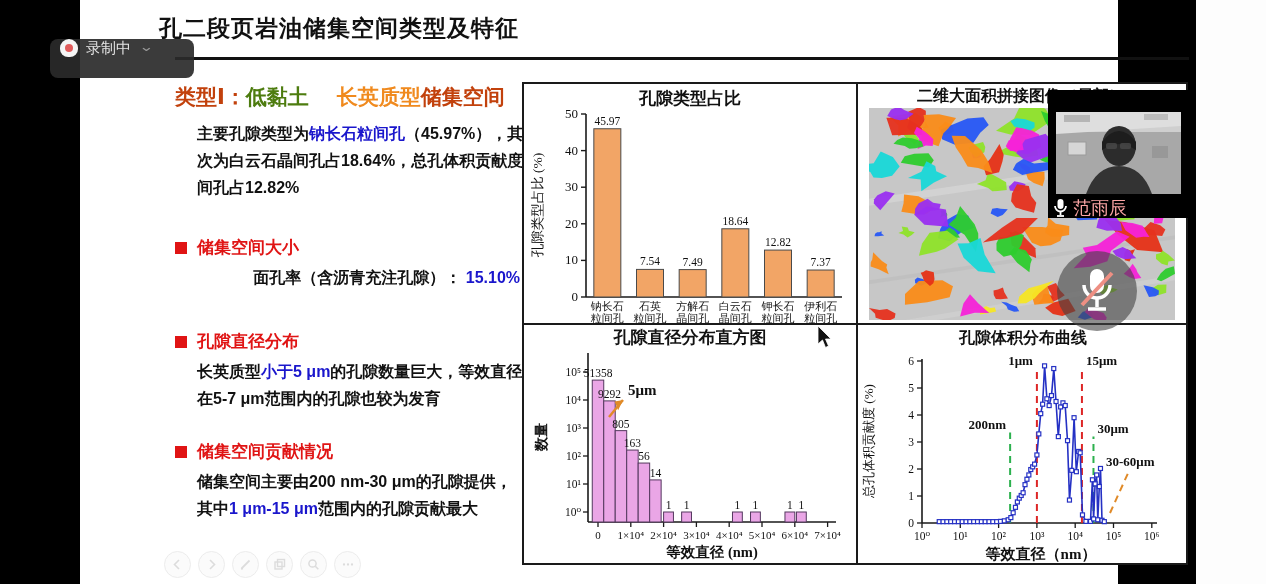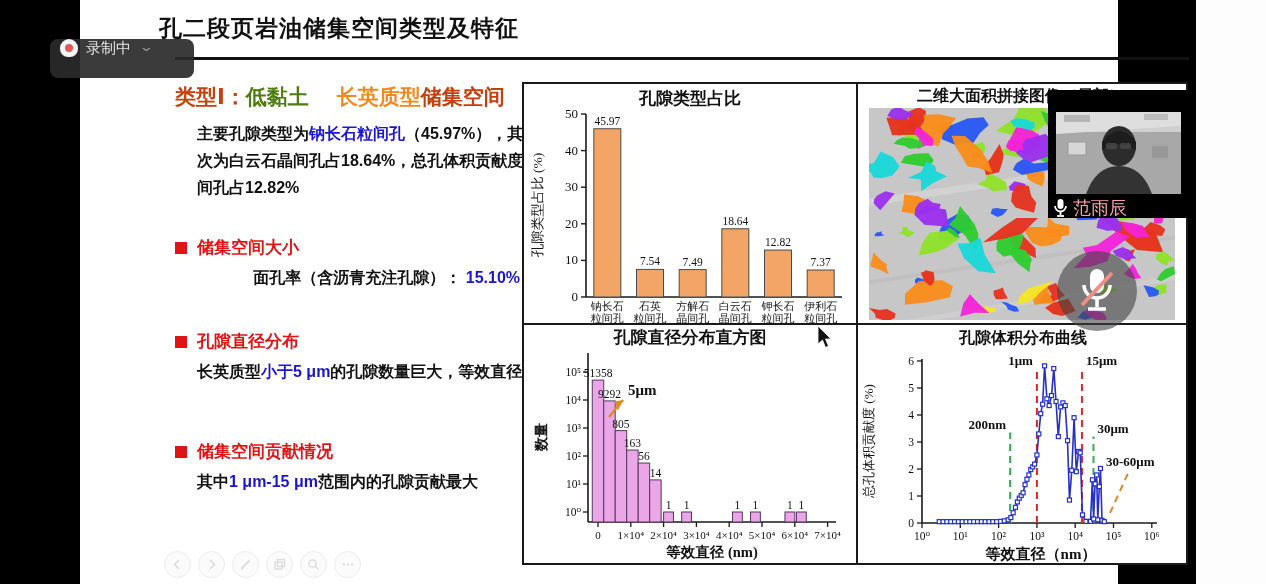--- a/index.html
+++ b/index.html
@@ -66,25 +66,27 @@
         <div class="section" style="top: 236px; text-align: right;">
           <div class="sec-title"><span class="sec-sq"></span>储集空间大小</div>
           <div class="sec-body">
             <div><span>面孔率（含沥青充注孔隙）： </span><span class="b">15.10%</span></div>
           </div>
         </div>
         <div class="section" style="top: 330px;">
           <div class="sec-title"><span class="sec-sq"></span>孔隙直径分布</div>
           <div class="sec-body">
             <div><span>长英质型</span><span class="b">小于5 μm</span><span>的孔隙数量巨大，等效直径</span></div>
+            <div><span>在5-7 μm范围内的孔隙也较为发育</span></div>
           </div>
         </div>
         <div class="section" style="top: 440px;">
           <div class="sec-title"><span class="sec-sq"></span>储集空间贡献情况</div>
           <div class="sec-body">
+            <div><span>储集空间主要由200 nm-30 μm的孔隙提供，</span></div>
             <div><span>其中</span><span class="b">1 μm-15 μm</span><span>范围内的孔隙贡献最大</span></div>
           </div>
         </div>
       </div>
 
     <div class="grid">
       <svg id="chart-bar" style="left:0;top:0" width="333" height="240" viewBox="0 0 333 240">
           <text x="166" y="20" text-anchor="middle" font-size="17" font-weight="bold">孔隙类型占比</text>
           <line x1="62" y1="30" x2="62" y2="213" stroke="#1a1a1a" stroke-width="1.6"></line>
           <line x1="62" y1="213" x2="318" y2="213" stroke="#1a1a1a" stroke-width="1.6"></line>

